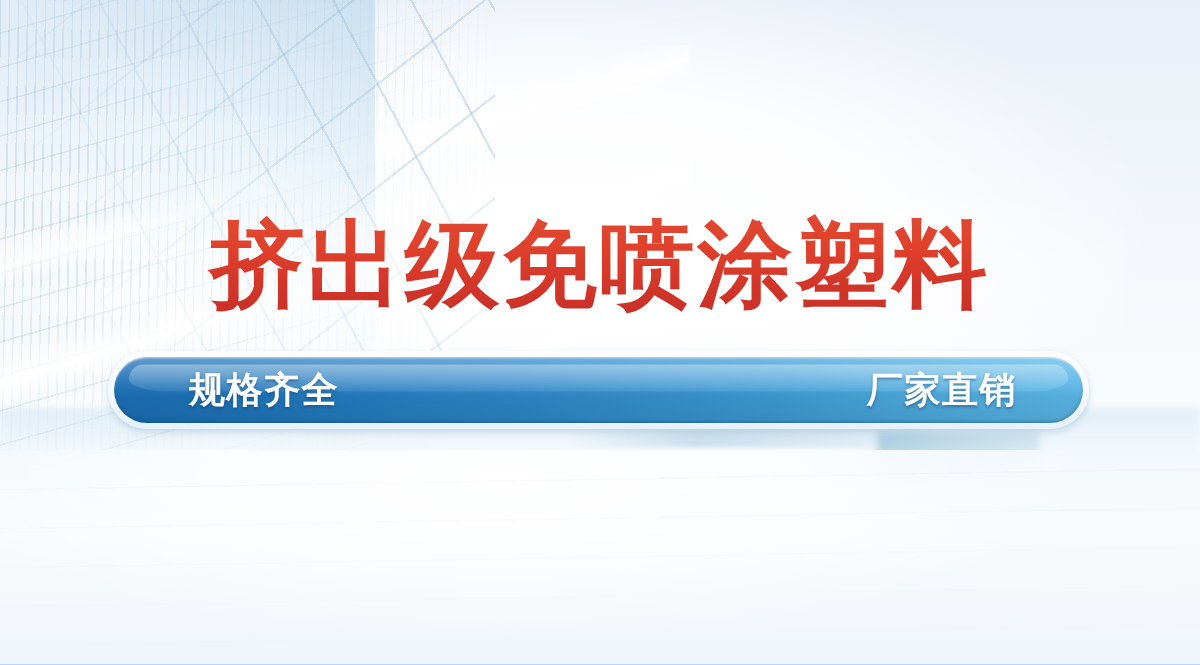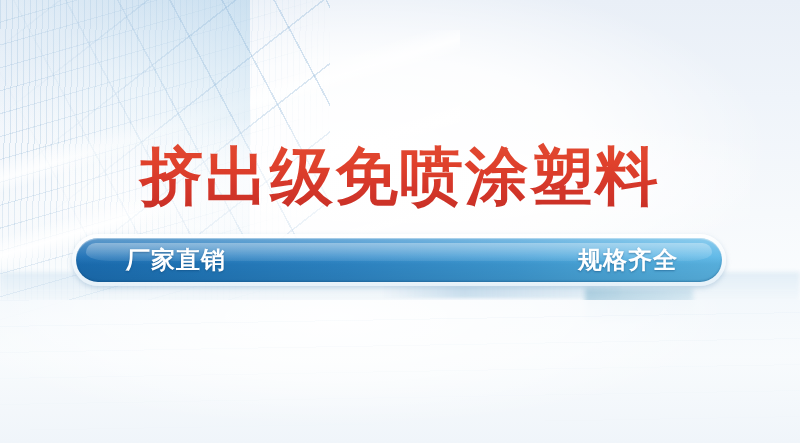--- a/index.html
+++ b/index.html
@@ -239,18 +239,18 @@
   <div class="bg-layer bg-floor"></div>
   <div class="bg-layer bg-floor-lines"></div>
   <div class="bg-layer bg-veil"></div>
 
   <div class="headline">挤出级免喷涂塑料</div>
 
   <div class="pill-wrap">
     <div class="pill-glow"></div>
     <div class="pill">
       <div class="pill-gloss"></div>
+      <span class="pill-item">规格齐全</span>
       <span class="pill-item">厂家直销</span>
-      <span class="pill-item">规格齐全</span>
     </div>
   </div>
 
 </div>
 
 </body></html>

